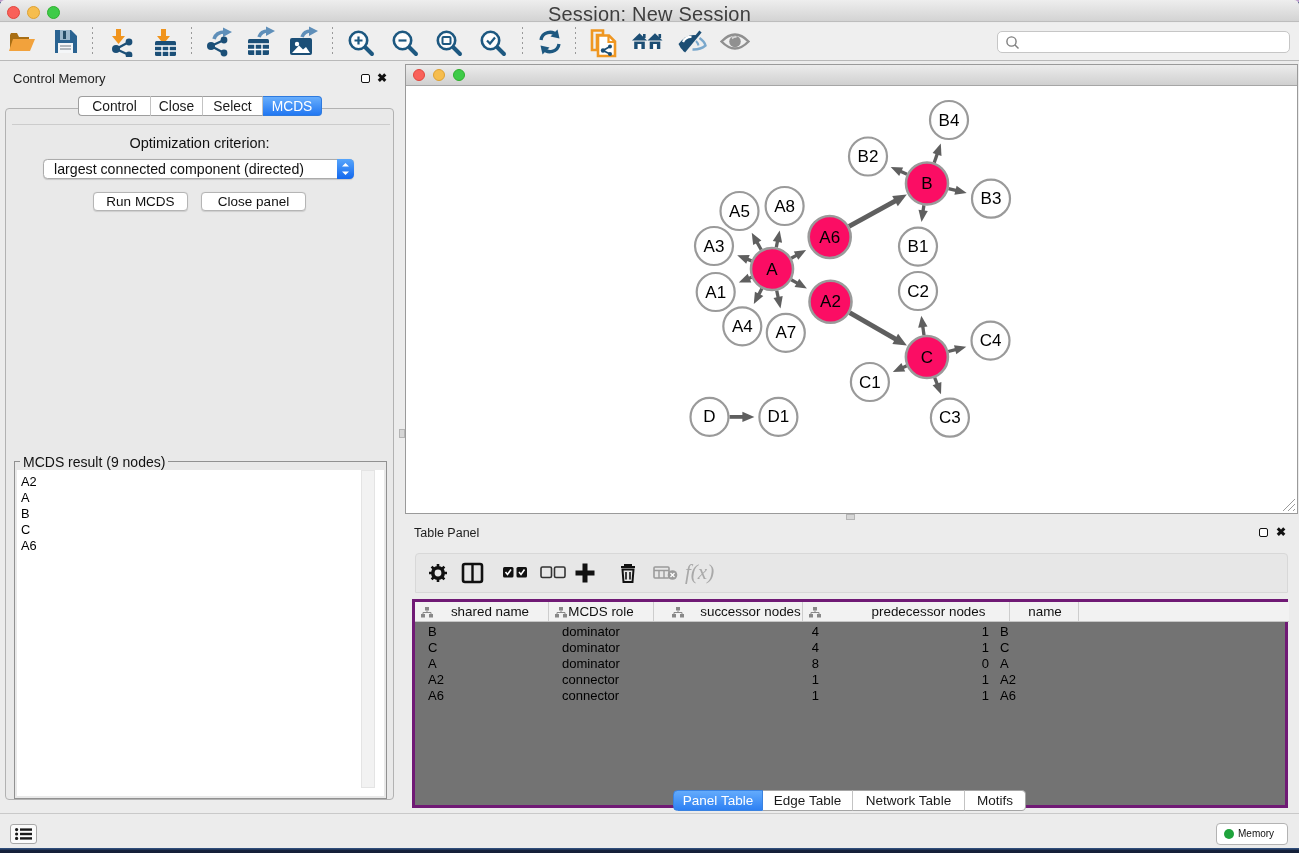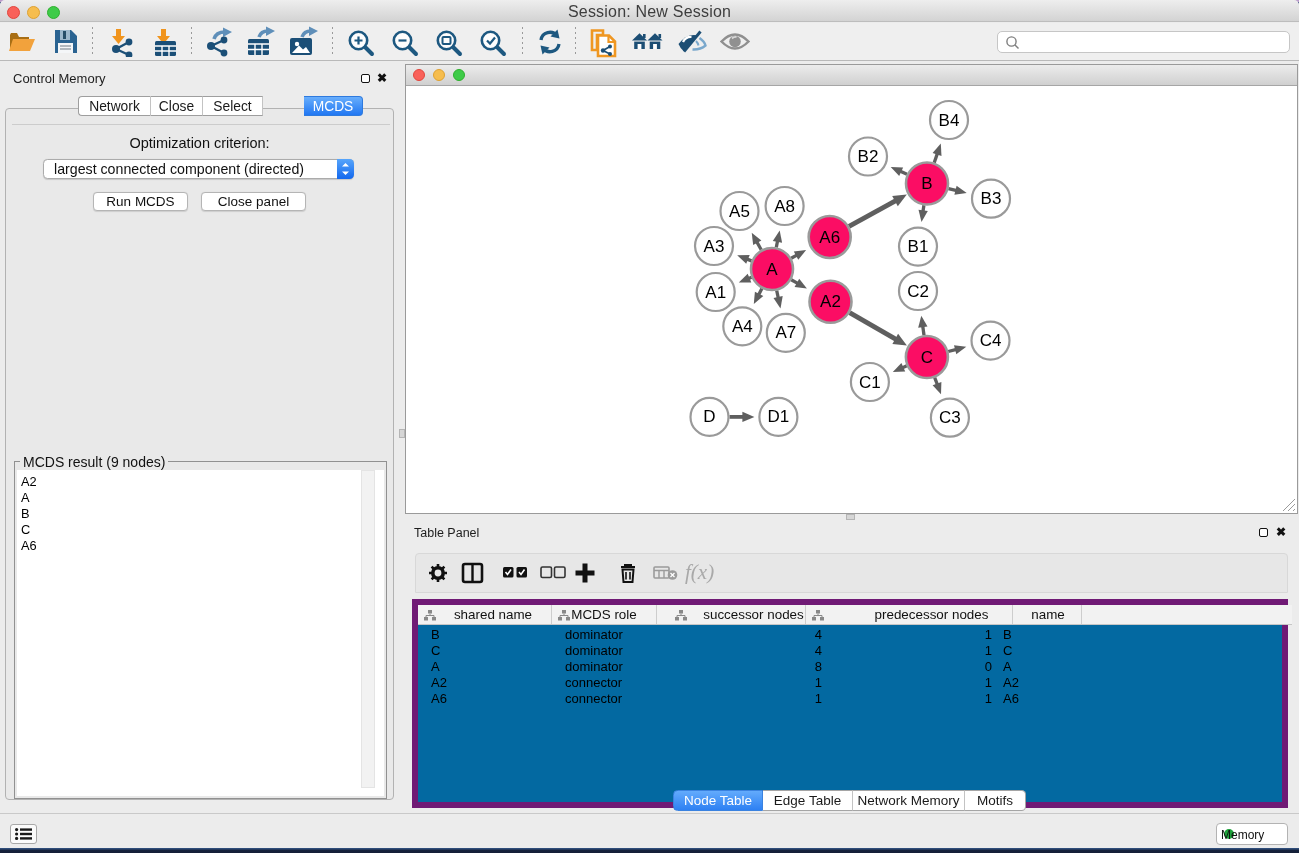--- a/index.html
+++ b/index.html
@@ -3,51 +3,51 @@
 <meta charset="utf-8">
 <style>
   * { margin:0; padding:0; box-sizing:border-box; }
   html,body { width:1299px; height:853px; overflow:hidden; }
   body { font-family:"Liberation Sans", sans-serif; background:linear-gradient(#2c4a76 848px, #33517e 849px, #15223c 850px, #141f37 853px); position:relative; }
   .abs { position:absolute; }
   .wallpaper-top { position:absolute; left:0; top:0; width:1299px; height:2px; background:#bb9dcb; }
   .win { position:absolute; left:0; top:1px; width:1299px; height:847px; background:#ececec; border-radius:5px 5px 0 0; }
   .titlebar { position:absolute; left:0; top:0; width:100%; height:22px; background:linear-gradient(#eeeeee,#d3d3d3); border-radius:5px 5px 0 0; border-bottom:1px solid #bdbdbd; }
   .tl { position:absolute; top:6px; width:13px; height:13px; border-radius:50%; }
-  .title { position:absolute; top:3px; width:100%; text-align:center; font-size:16px; letter-spacing:0.2px; color:#3e3e3e; }
+  .title { position:absolute; top:3px; width:100%; text-align:center; font-size:20px; letter-spacing:0.2px; color:#3e3e3e; }
   .toolbar { position:absolute; left:0; top:23px; width:100%; height:38px; background:#efefef; border-bottom:1px solid #b9b9b9; }
   .tsep { position:absolute; top:4px; height:30px; width:1px; background-image:linear-gradient(#9a9a9a 2px, transparent 2px); background-size:1px 5px; }
   .searchbox { position:absolute; left:997px; top:8px; width:293px; height:22px; background:#fff; border:1px solid #c6c6c6; border-radius:5px; }
   
   .cp-title { position:absolute; left:13px; top:71px; font-size:13px; color:#1d1d1d; }
   .mini-sq { position:absolute; width:9px; height:9px; border:1.5px solid #111; border-radius:2px; background:#fdfdfd; }
   .mini-x { position:absolute; font-size:12px; font-weight:bold; color:#111; }
   .cp-outer { position:absolute; left:5px; top:108px; width:389px; height:692px; background:#e9e9e9; border:1px solid #b2b2b2; border-radius:4px; }
   .seg { position:absolute; top:96px; height:20px; display:flex; font-size:13.8px; }
   .seg > div { background:#fff; border-top:1px solid #9e9e9e; border-bottom:1px solid #9e9e9e; border-right:1px solid #c3c3c3; color:#1a1a1a; text-align:center; line-height:19px; }
   .seg > div:first-child { border-left:1px solid #9e9e9e; border-radius:4px 0 0 4px; }
   .seg > div:last-child { border-radius:0 4px 4px 0; border-right:1px solid #9e9e9e; }
-  .seg > div.sel { background:linear-gradient(#68aefc,#2177f2); color:#fff; border-color:#2e7ade;margin-left:41px; }
+  .seg > div.sel { background:linear-gradient(#68aefc,#2177f2); color:#fff; border-color:#2e7ade; }
   .innerline { position:absolute; left:12px; top:124px; width:378px; height:1px; background:#cccccc; }
   .opt-label { position:absolute; left:0; top:135px; width:399px; text-align:center; font-size:14.5px; color:#111; }
   .combo { position:absolute; left:43px; top:159px; width:311px; height:20px; background:#fff; border:1px solid #ababab; border-radius:4.5px; font-size:14.2px; color:#111; line-height:19px; padding-left:10px; box-shadow:0 0.5px 1px rgba(0,0,0,.15); }
   .combo-btn { position:absolute; right:-1px; top:-1px; width:17px; height:20px; border-radius:0 4.5px 4.5px 0; background:linear-gradient(#57a5fb,#1368ee); }
   .btn { position:absolute; height:19px; background:#fff; border:1px solid #b5b5b5; border-radius:4px; font-size:13.5px; color:#111; text-align:center; line-height:17px; box-shadow:0 0.5px 1px rgba(0,0,0,.12); }
   .fieldset { position:absolute; left:14px; top:461px; width:373px; height:338px; border:1px solid #919191; }
   .legend { position:absolute; left:20px; top:453.5px; background:#e9e9e9; font-size:14px; color:#111; padding:0 3px; z-index:3; }
   .mcds-list { position:absolute; left:17px; top:470px; width:367px; height:326px; background:#fff; font-size:12.8px; color:#000; padding-top:4px; z-index:2; }
   .mcds-list > div { height:15.9px; line-height:15.9px; padding-left:4px; }
   
   .netwin { position:absolute; left:405px; top:64px; width:893px; height:450px; border:1px solid #9a9a9a; background:#fff; }
   .net-titlebar { position:absolute; left:0; top:0; width:100%; height:21px; background:linear-gradient(#ececec,#d0d0d0); border-bottom:1px solid #a6a6a6; }
   .net-title { position:absolute; top:3px; width:100%; text-align:center; font-size:13px; font-weight:bold; color:#333; }
   
   .tp-title { position:absolute; left:414px; top:526px; font-size:12.5px; color:#1d1d1d; }
   .tp-toolbar { position:absolute; left:415px; top:553px; width:873px; height:40px; background:#e7e7e7; border:1px solid #d8d8d8; border-radius:4px 4px 0 0; }
-  .dtable { position:absolute; left:412px; top:599px; width:876px; height:209px; background:#0369a1; border:6px solid #701a75; }
+  .dtable { position:absolute; left:412px; top:599px; width:876px; height:209px; background:#737373; border:3px solid #701a75; }
   .thead { position:absolute; left:0; top:0; width:874px; height:20px; background:#f2f2f2; border-bottom:1px solid #c6c6c6; font-size:13.4px; color:#111; }
   .thead .cell { position:absolute; top:0; height:19px; line-height:19px; text-align:center; border-right:1px solid #cdcdcd; }
   .trow { position:absolute; font-size:13px; color:#000; height:16px; line-height:16px; }
   .bottomtabs { position:absolute; left:673px; top:790px; height:21px; display:flex; font-size:13.5px; }
   .bottomtabs > div { background:#fff; border-top:1px solid #a5a5a5; border-bottom:1px solid #a5a5a5; border-right:1px solid #c3c3c3; color:#1a1a1a; text-align:center; line-height:20px; }
   .bottomtabs > div:first-child { border-left:1px solid #a5a5a5; border-radius:4.5px 0 0 4.5px; }
   .bottomtabs > div:last-child { border-radius:0 4.5px 4.5px 0; border-right:1px solid #a5a5a5; }
   .bottomtabs > div.sel { background:linear-gradient(#63abfc,#2d80f3); color:#fff; border-color:#3a82e0; }
   .statusbar { position:absolute; left:0; top:813px; width:1299px; height:35px; background:#ececec; border-top:1px solid #c9c9c9; }
 </style>
@@ -178,21 +178,21 @@
       <path d="M10,10 L13.5,13.5" stroke="#7e7e7e" stroke-width="1.4"></path>
     </svg>
   </div>
 </div>
 
 <div class="cp-title">Control Memory</div>
 <div class="mini-sq" style="left:361px;top:74px"></div>
 <div class="mini-x" style="left:377px;top:71px">✖</div>
 <div class="cp-outer"></div>
 <div class="seg" style="left:78px;">
-  <div style="width:73px">Network</div>
+  <div style="width:73px">Control</div>
   <div style="width:52px">Close</div>
   <div style="width:60px">Select</div>
   <div style="width:59px" class="sel">MCDS</div>
 </div>
 <div class="innerline"></div>
 <div class="opt-label">Optimization criterion:</div>
 <div class="combo">largest connected component (directed)
   <div class="combo-btn">
     <svg width="17" height="20">
         <path d="M8.5,4 L12,7.5 L5,7.5 Z M8.5,16 L12,12.5 L5,12.5 Z" fill="#fff"></path>
@@ -409,35 +409,35 @@
     <div class="trow" style="left:330px;top:70px;width:74px;text-align:right">1</div>
     <div class="trow" style="left:500px;top:70px;width:74px;text-align:right">1</div>
     <div class="trow" style="left:585px;top:70px">A2</div>
   <div class="trow" style="left:13px;top:86px">A6</div>
     <div class="trow" style="left:147px;top:86px">connector</div>
     <div class="trow" style="left:330px;top:86px;width:74px;text-align:right">1</div>
     <div class="trow" style="left:500px;top:86px;width:74px;text-align:right">1</div>
     <div class="trow" style="left:585px;top:86px">A6</div>
 </div>
 <div class="bottomtabs">
-  <div style="width:90px" class="sel">Node Table</div>
+  <div style="width:90px" class="sel">Panel Table</div>
   <div style="width:90px">Edge Table</div>
-  <div style="width:112px">Network Memory</div>
+  <div style="width:112px">Network Table</div>
   <div style="width:61px">Motifs</div>
 </div>
 <div class="statusbar">
   <div class="abs" style="left:10px;top:10px;width:27px;height:20px;background:#fbfbfb;border:1px solid #a8a8a8;border-radius:3px;">
     <svg width="17" height="12" style="position:absolute;left:4px;top:3px">
       <g fill="#1a1a1a">
           <circle cx="1.6" cy="1.6" r="1.6"></circle>
           <circle cx="1.6" cy="6" r="1.6"></circle>
           <circle cx="1.6" cy="10.4" r="1.6"></circle>
       <rect x="5" y="0.4" width="12" height="2.4"></rect>
           <rect x="5" y="4.8" width="12" height="2.4"></rect>
           <rect x="5" y="9.2" width="12" height="2.4"></rect>
         </g>
     </svg>
   </div>
   <div class="abs" style="left:1216px;top:9px;width:72px;height:22px;background:#fff;border:1px solid #b3b3b3;border-radius:4px;">
     <div class="abs" style="left:7px;top:5px;width:10px;height:10px;border-radius:50%;background:#1fa33c;"></div>
-    <div class="abs" style="left:4px;top:4px;font-size:12px;color:#111;">Memory</div>
+    <div class="abs" style="left:21px;top:4px;font-size:10px;color:#111;">Memory</div>
   </div>
 </div>
 
 </body></html>

